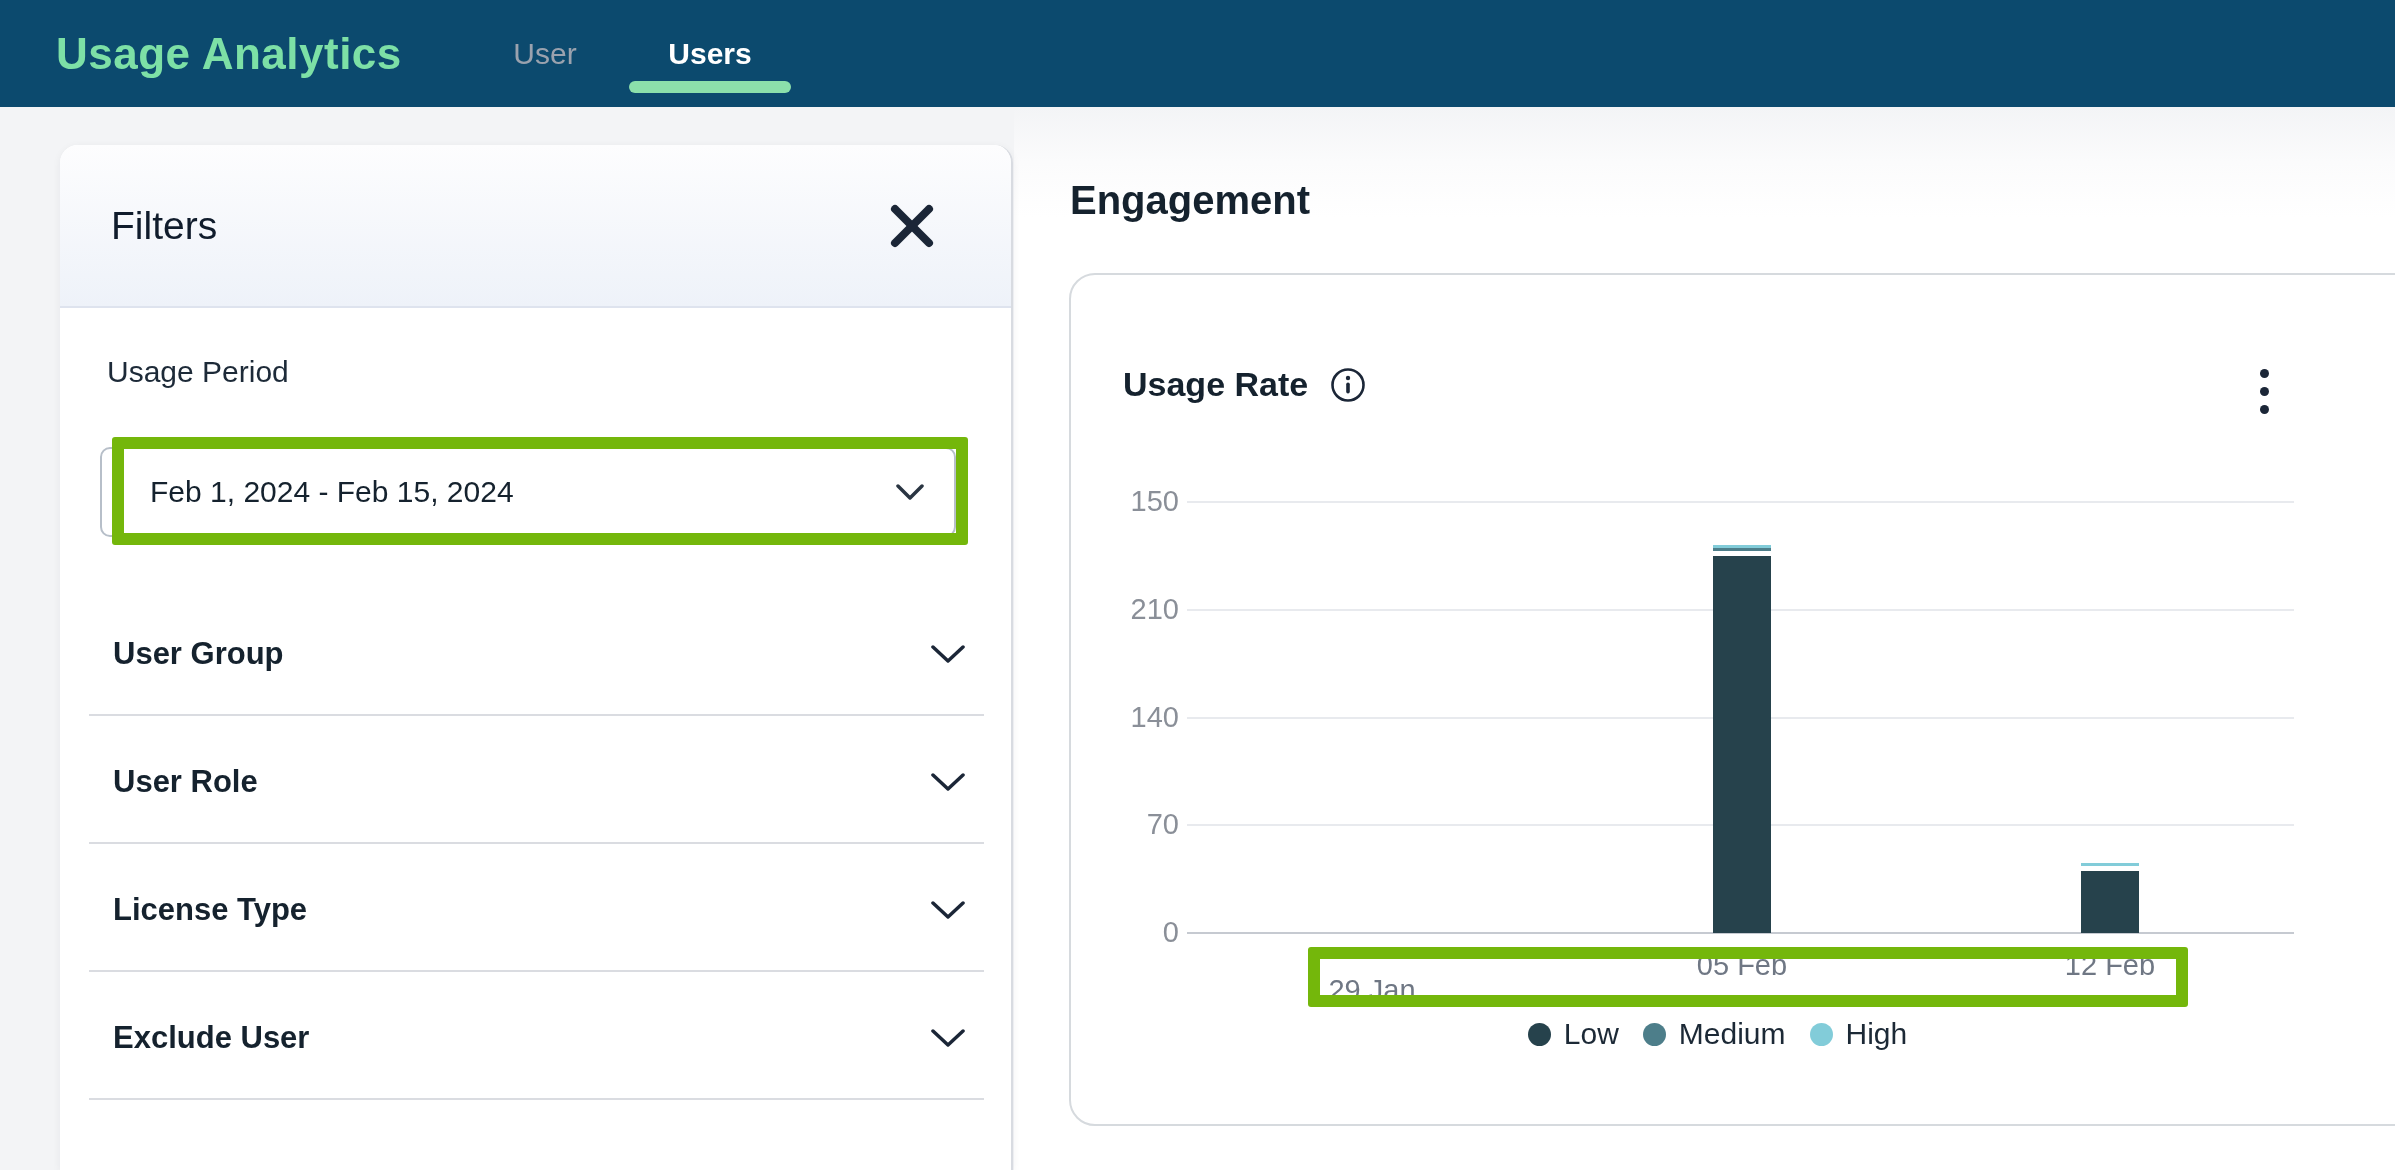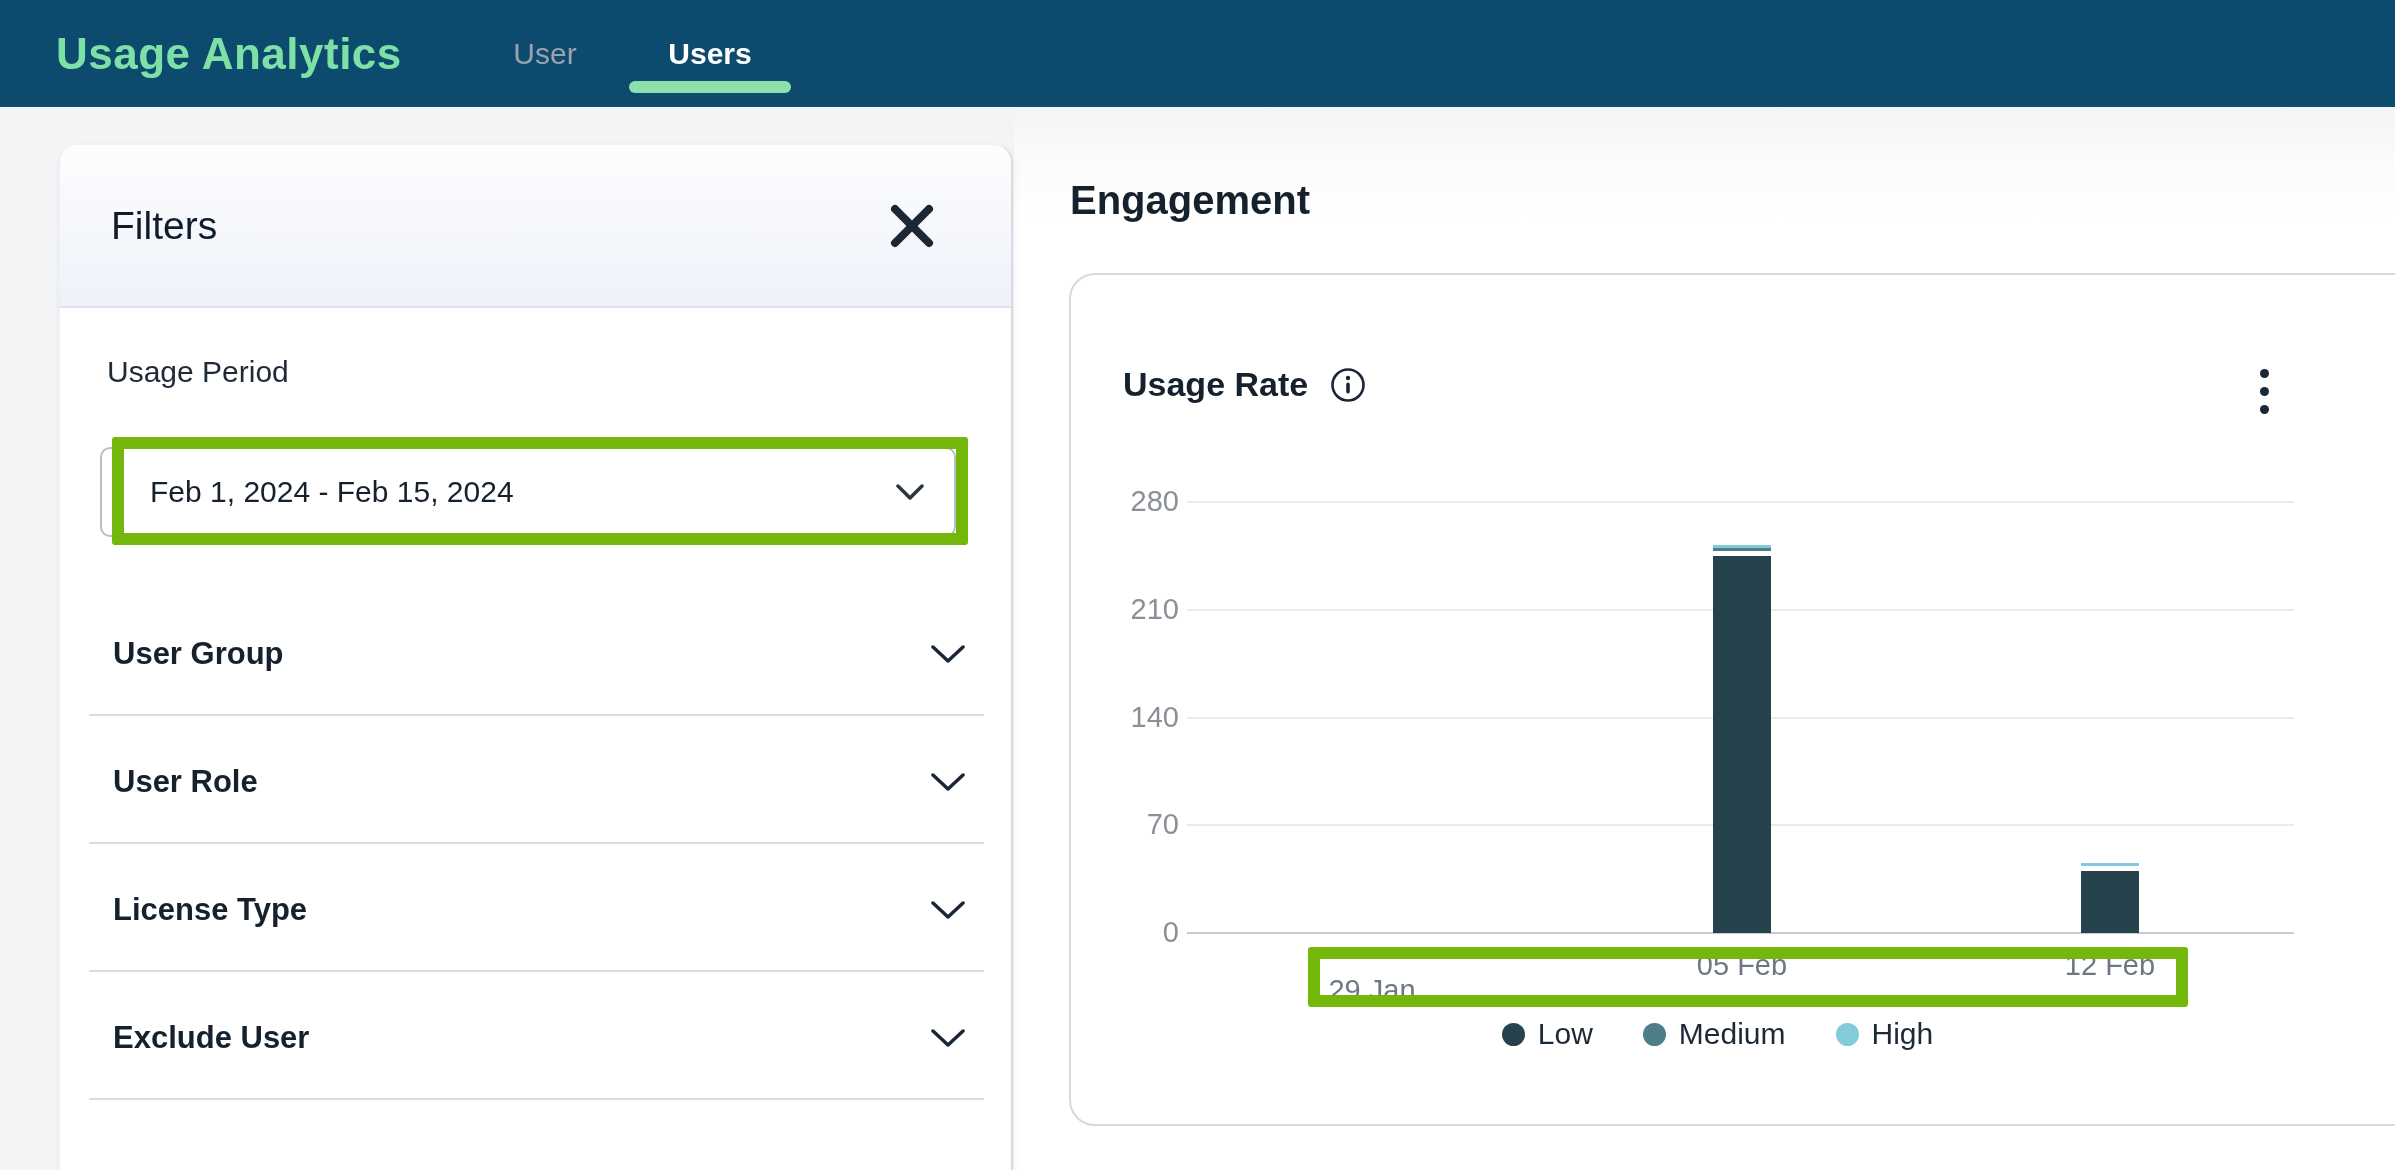--- a/index.html
+++ b/index.html
@@ -58,21 +58,21 @@
 
   .chart { position:absolute; left:0; top:0; width:1293px; height:853px; }
   .gridline { position:absolute; height:2px; background:#e8eaee; }
   .gridline.zero { background:#c6cad1; }
   .ytick { position:absolute; width:90px; text-align:right; font-size:29px; color:#8a8f98; }
   .xtick { position:absolute; width:160px; text-align:center; font-size:29px; color:#6f7784; }
   .bar-seg { position:absolute; }
   .ann-xaxis { left:237px; top:672px; width:880px; height:60px; }
 
   .legend { position:absolute; left:0; top:742px; width:1293px; display:flex; justify-content:center;
-            align-items:center; gap:50px; }
+            align-items:center; gap:24px; }
   .legend-item { display:flex; align-items:center; gap:13px; }
   .legend-dot { width:23px; height:23px; border-radius:50%; }
   .legend-label { font-size:30px; color:#1c2936; }
 
   svg { display:block; }
 </style>
 </head>
 <body>
 
 <div class="page">
@@ -174,21 +174,21 @@
     <div class="chart" id="chart">
         <div class="gridline zero" style="left: 116px; width: 1107px; top: 657px;"></div>
         <div class="ytick" style="left: 18px; top: 641px;">0</div>
         <div class="gridline" style="left: 116px; width: 1107px; top: 549.25px;"></div>
         <div class="ytick" style="left: 18px; top: 533.25px;">70</div>
         <div class="gridline" style="left: 116px; width: 1107px; top: 441.5px;"></div>
         <div class="ytick" style="left: 18px; top: 425.5px;">140</div>
         <div class="gridline" style="left: 116px; width: 1107px; top: 333.75px;"></div>
         <div class="ytick" style="left: 18px; top: 317.75px;">210</div>
         <div class="gridline" style="left: 116px; width: 1107px; top: 226px;"></div>
-        <div class="ytick" style="left: 18px; top: 210px;">280</div>
+        <div class="ytick" style="left: 18px; top: 210px;">150</div>
         <div class="xtick" style="left: 221px; top: 674px; margin-top: 25px;">29 Jan</div>
         <div class="bar-seg" style="left: 642px; width: 58px; top: 281px; height: 377px; background: rgb(38, 66, 76);"></div>
         <div class="bar-seg" style="left: 642px; width: 58px; top: 273px; height: 3px; background: rgb(77, 126, 138);"></div>
         <div class="bar-seg" style="left: 642px; width: 58px; top: 270px; height: 3px; background: rgb(130, 204, 217);"></div>
         <div class="xtick" style="left: 591px; top: 674px;">05 Feb</div>
         <div class="bar-seg" style="left: 1010px; width: 58px; top: 596px; height: 62px; background: rgb(38, 66, 76);"></div>
         <div class="bar-seg" style="left: 1010px; width: 58px; top: 588px; height: 3px; background: rgb(130, 204, 217);"></div>
         <div class="xtick" style="left: 959px; top: 674px;">12 Feb</div>
       </div>
 

